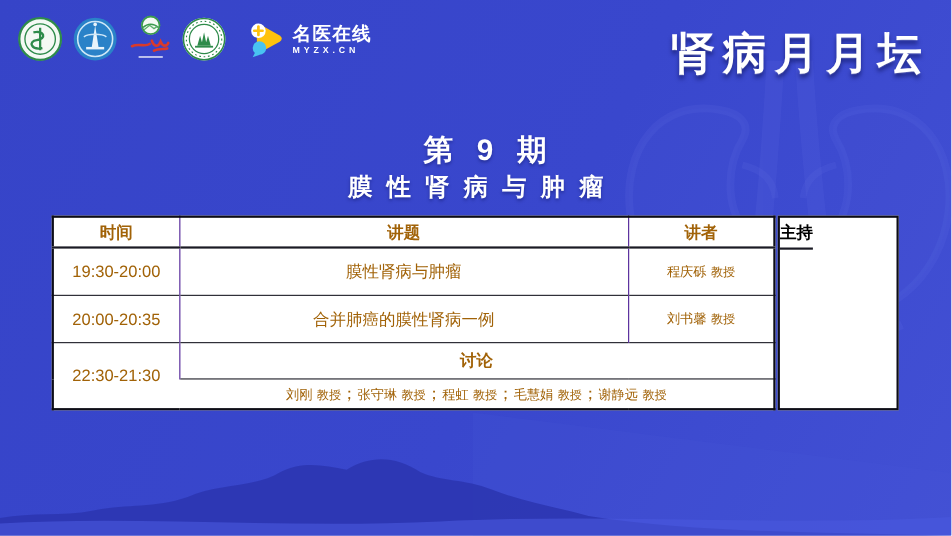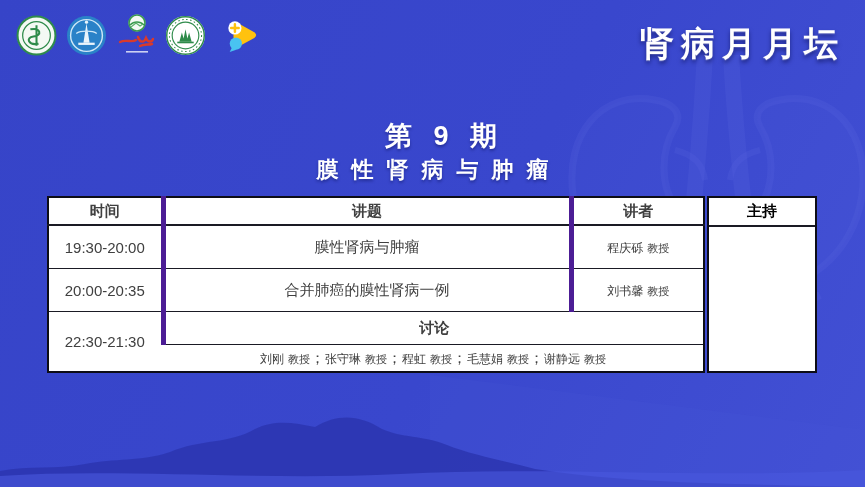--- a/index.html
+++ b/index.html
@@ -11,54 +11,54 @@
   }
   .decor { position:absolute; pointer-events:none; }
   .kidney-mark { right:-10px; top:55px; opacity:.55; }
   .mountains { left:0; bottom:0; }
 
   
   .topbar { position:absolute; top:13px; left:16px; right:20px; display:flex; align-items:flex-start; justify-content:space-between; }
   .logo-row { display:flex; align-items:center; gap:9px; }
   .banner-title {
     font-family:"Liberation Serif","DejaVu Serif",serif;
-    font-size:34px; font-weight:bold; letter-spacing:7px;
+    font-size:40px; font-weight:bold; letter-spacing:7px;
     margin-top:8px; white-space:nowrap;
     text-shadow:0 3px 4px rgba(5,10,70,.55), 0 1px 0 rgba(255,255,255,.25);
   }
   .myzx { display:flex; align-items:center; gap:7px; margin-left:10px; margin-top:2px; }
   .myzx-text { line-height:1; }
   .myzx-name { font-size:17px; font-weight:bold; letter-spacing:1px; }
   .myzx-domain { font-size:8px; letter-spacing:3.5px; margin-top:3px; font-weight:bold; }
 
   
   .issue-title { position:absolute; top:118px; left:12px; width:100%; text-align:center;
     font-size:27px; font-weight:bold; letter-spacing:7px; text-shadow:0 2px 3px rgba(5,10,70,.4); }
   .topic-title { position:absolute; top:155px; left:0; width:100%; text-align:center;
     font-size:22px; font-weight:bold; letter-spacing:13px; text-indent:13px; text-shadow:0 2px 3px rgba(5,10,70,.4); }
 
   
   .sched { position:absolute; left:47px; top:196px; width:656px;
-    border-collapse:collapse; table-layout:fixed; background:#fff; color:#404040;
+    border-collapse:collapse; table-layout:fixed; background:#fff; color:#a16207;
     border:2px solid #0d0d16; font-size:15px; }
   .sched th, .sched td { border-top:1.5px solid #1a1a24; text-align:center; vertical-align:middle; padding:0 2px; }
   .sched th { font-weight:bold; height:26px; border-bottom:2px solid #1a1a24; }
-  .sched td + td, .sched th + th { border-left:5px solid #4c1d95; }
+  .sched td + td, .sched th + th { border-left:1px solid #4c1d95; }
   .r-main td { height:42px;margin-top:16px; }
   .r-disc td { height:32px; }
   .r-names td { height:26px;margin-top:16px; }
   .disc-cell { font-weight:bold; padding-right:130px; }
   .names-cell { text-align:left; padding-left:7px; }
   .prof { font-size:11px; margin-left:4px;text-align:right; }
   .pname { font-size:12px; }
 
   
   .host-box { position:absolute; left:707px; top:196px; width:110px; height:177px;
     background:#fff; color:#000; border:2px solid #0d0d16; box-sizing:border-box;
-    display:flex; flex-direction:column; }
+    display:flex; flex-direction:row; }
   .host-head { height:27px; display:flex; align-items:center; justify-content:center;
     font-weight:bold; font-size:15px; border-bottom:2px solid #1a1a24; }
   .host-body { flex:1; display:flex; align-items:center; justify-content:center; font-size:15px; }
 
   .badge { display:block; }
 </style>
 </head>
 <body>
 
 <div class="slide">
@@ -118,20 +118,24 @@
       </svg>
 
       <div class="myzx">
         <svg width="34" height="36" viewBox="0 0 36 38">
           <path d="M9 7 Q9 3 13 5 L31 15 Q35 18 31 21 L13 31 Q9 33 9 29 Z" fill="#ffc20e"></path>
           <circle cx="10.5" cy="10.5" r="7" fill="#ffffff"></circle>
           <path d="M10.5 6.5 V14.5 M6.5 10.5 H14.5" stroke="#ffc20e" stroke-width="2.6" stroke-linecap="round"></path>
           <circle cx="11.5" cy="27" r="6.5" fill="#49c3f1"></circle>
           <path d="M7.5 31 L5 36 L12 33.5 Z" fill="#49c3f1"></path>
         </svg>
+        <div class="myzx-text">
+          <div class="myzx-name">名医在线</div>
+          <div class="myzx-domain">MYZX.CN</div>
+        </div>
       </div>
     </div>
 
     <div class="banner-title">肾病月月坛</div>
   </div>
 
   <div class="issue-title">第 9 期</div>
   <div class="topic-title">膜性肾病与肿瘤</div>
 
   <table class="sched">

